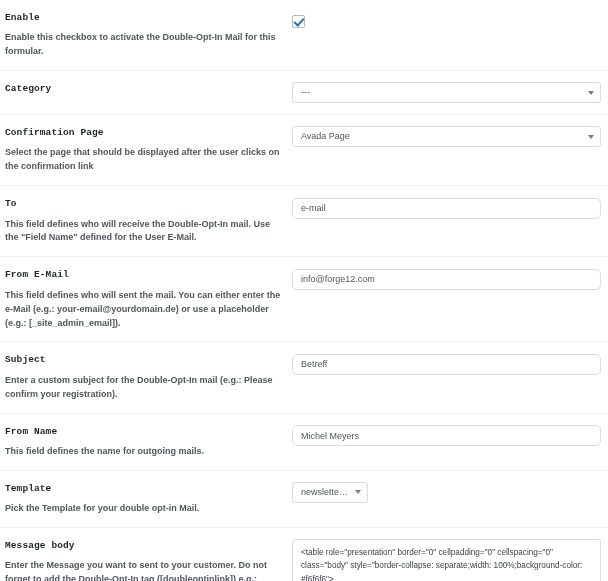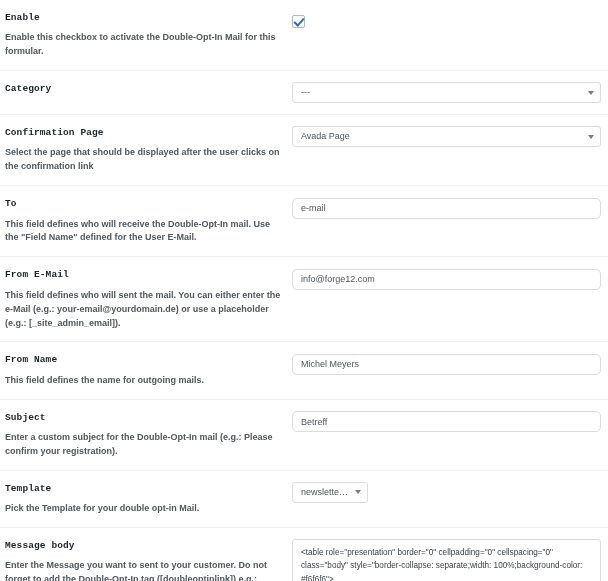--- a/index.html
+++ b/index.html
@@ -208,35 +208,35 @@
       <div class="field-label">From E-Mail</div>
       <div class="field-desc">This field defines who will sent the mail. You can either enter the e-Mail (e.g.: your-email@yourdomain.de) or use a placeholder (e.g.: [_site_admin_email]).</div>
     </div>
     <div class="cell-field">
       <input class="text-input" type="text" value="info@forge12.com" style="">
     </div>
   </div>
 
   <div class="form-row">
     <div class="cell-label">
+      <div class="field-label">Subject</div>
+      <div class="field-desc">Enter a custom subject for the Double-Opt-In mail (e.g.: Please confirm your registration).</div>
+    </div>
+    <div class="cell-field">
+      <input class="text-input" type="text" value="Betreff" style="">
+    </div>
+  </div>
+
+  <div class="form-row">
+    <div class="cell-label">
       <div class="field-label">From Name</div>
       <div class="field-desc">This field defines the name for outgoing mails.</div>
     </div>
     <div class="cell-field">
       <input class="text-input" type="text" value="Michel Meyers" style="">
-    </div>
-  </div>
-
-  <div class="form-row">
-    <div class="cell-label">
-      <div class="field-label">Subject</div>
-      <div class="field-desc">Enter a custom subject for the Double-Opt-In mail (e.g.: Please confirm your registration).</div>
-    </div>
-    <div class="cell-field">
-      <input class="text-input" type="text" value="Betreff" style="">
     </div>
   </div>
 
   <div class="form-row">
     <div class="cell-label">
       <div class="field-label">Template</div>
       <div class="field-desc">Pick the Template for your double opt-in Mail.</div>
     </div>
     <div class="cell-field">
       <div class="select-wrap narrow">

